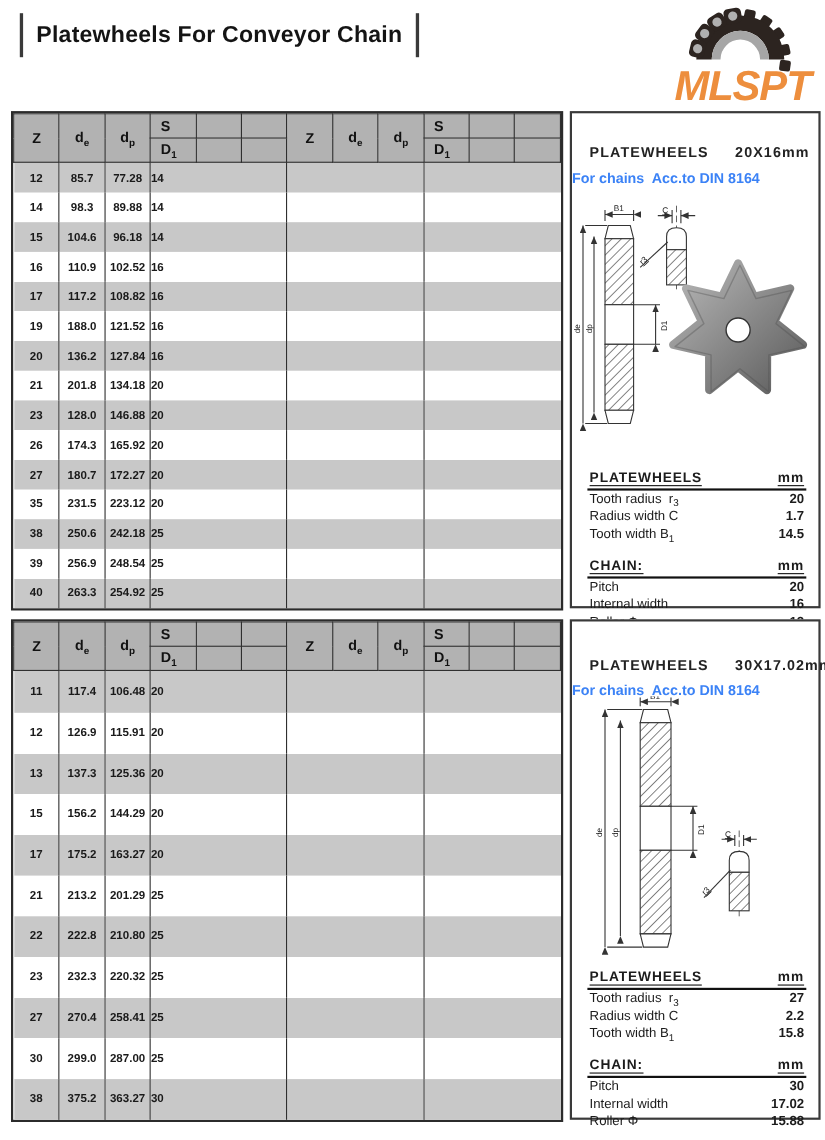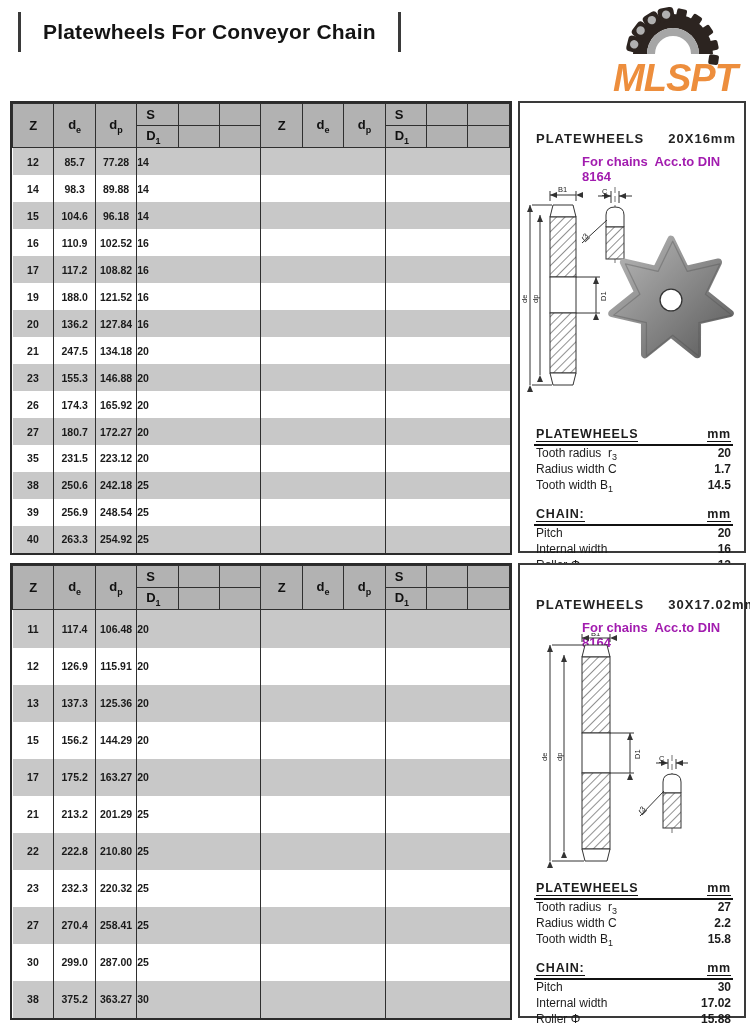--- a/index.html
+++ b/index.html
@@ -1,20 +1,20 @@
 <!DOCTYPE html>
 <html><head>
 <meta charset="utf-8">
 <style>
   html,body{margin:0;padding:0;}
   body{width:750px;height:1036px;background:#ffffff;position:relative;
        font-family:"Liberation Sans",sans-serif;color:#1c1c1c;overflow:hidden;}
 
   
-  .title-wrap{position:absolute;left:18px;top:12px;display:flex;align-items:center;gap:22px;}
+  .title-wrap{position:absolute;left:18px;top:12px;display:flex;align-items:center;gap:12px;}
   .vbar{width:3px;height:40px;background:#3a3a3a;}
   .page-title{font-size:21px;font-weight:bold;color:#141414;letter-spacing:.2px;white-space:nowrap;}
 
   
   .logo{position:absolute;left:597px;top:2px;width:150px;height:94px;}
 
   
   .tbl-wrap{position:absolute;left:10px;width:498px;border:2px solid #2b2b2b;background:#fff;}
   #tbl1{top:101px;height:450px;}
   #tbl2{top:563px;height:453px;}
@@ -31,21 +31,21 @@
   td.sval{text-align:left;padding-left:9px;}
   td.bl{border-left:1px solid #2f2f2f;}
   tbody.filler td{height:auto;}
 
   
   .panel{position:absolute;left:518px;width:224px;border:2px solid #3a3a3a;background:#fff;}
   #panel1{top:101px;height:448px;}
   #panel2{top:563px;height:451px;}
   .pline1{position:absolute;left:16px;display:flex;gap:24px;font-size:13px;font-weight:600;
           color:#222;letter-spacing:1px;}
-  .pline2{position:absolute;left:30px;font-size:13px;font-weight:bold;color:#a21caf;padding-left:32px;}
+  .pline2{position:absolute;left:0;font-size:13px;font-weight:bold;color:#3b82f6;}
   #panel1 .pline1{top:28px;} #panel1 .pline2{top:51px;}
   #panel2 .pline1{top:32px;} #panel2 .pline2{top:55px;}
   .draw{position:absolute;left:0;}
   #panel1 .draw{top:82px;} #panel2 .draw{top:68px;}
 
   .spec{position:absolute;left:14px;right:11px;}
   #panel1 .spec{top:324px;} #panel2 .spec{top:316px;}
   .spec-row{display:flex;justify-content:space-between;align-items:baseline;
             font-size:12px;height:16px;padding:0 2px;}
   .spec-row.head{font-weight:bold;font-size:12.5px;letter-spacing:.8px;
@@ -182,29 +182,29 @@
         <tr class="stripe">
           <td class="z">20</td>
           <td class="num bl">136.2</td>
           <td class="num bl">127.84</td>
           <td class="sval bl" colspan="3">16</td>
           <td class="blank bl" colspan="3"></td>
           <td class="blank bl" colspan="3"></td>
         </tr>
         <tr>
           <td class="z">21</td>
-          <td class="num bl">247.5</td>
+          <td class="num bl">201.8</td>
           <td class="num bl">134.18</td>
           <td class="sval bl" colspan="3">20</td>
           <td class="blank bl" colspan="3"></td>
           <td class="blank bl" colspan="3"></td>
         </tr>
         <tr class="stripe">
           <td class="z">23</td>
-          <td class="num bl">155.3</td>
+          <td class="num bl">128.0</td>
           <td class="num bl">146.88</td>
           <td class="sval bl" colspan="3">20</td>
           <td class="blank bl" colspan="3"></td>
           <td class="blank bl" colspan="3"></td>
         </tr>
         <tr>
           <td class="z">26</td>
           <td class="num bl">174.3</td>
           <td class="num bl">165.92</td>
           <td class="sval bl" colspan="3">20</td>

